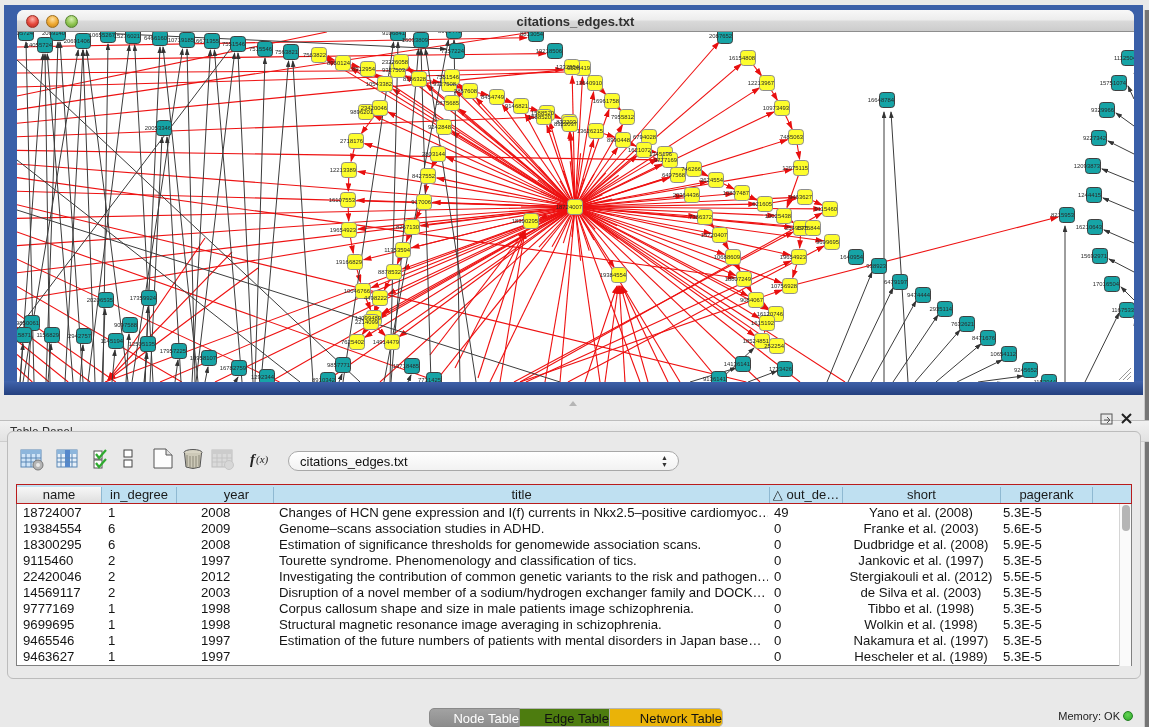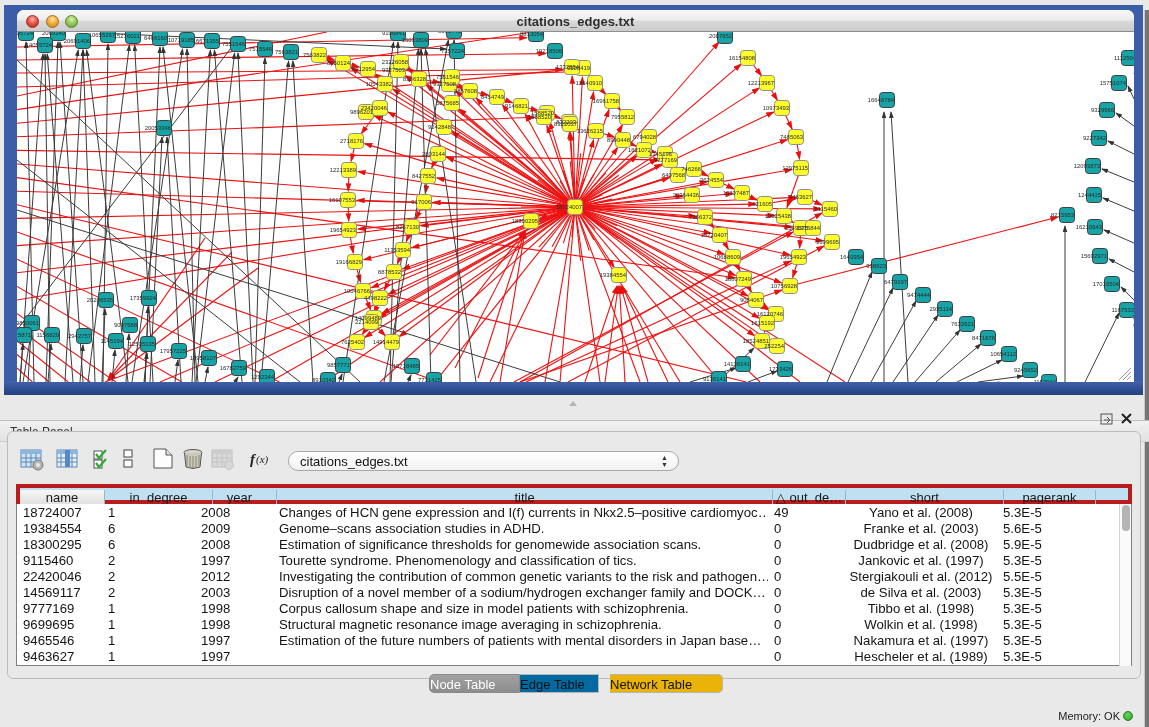--- a/index.html
+++ b/index.html
@@ -8,31 +8,31 @@
 #tbar{position:absolute;left:0;top:0;width:100%;height:22px;border-radius:7px 7px 0 0;background:linear-gradient(#f8f8f8,#ededed 45%,#d9d9d9 55%,#cccccc);border-bottom:1px solid #8e8e8e}
 #tbar .tl{position:absolute;top:14px;font-size:13px;font-weight:bold;color:#303030;left:0;width:100%;text-align:center;top:4px}
 .light{position:absolute;top:4.5px;width:13px;height:13px;border-radius:50%;}
 #l1{left:9px;background:radial-gradient(circle at 50% 30%,#ffb2aa,#e4473a 55%,#b03026);border:.5px solid #9d2c24}
 #l2{left:28.5px;background:radial-gradient(circle at 50% 30%,#ffe0a0,#eda72f 55%,#c07f1b);border:.5px solid #9c6d1d}
 #l3{left:48px;background:radial-gradient(circle at 50% 30%,#d6f0b2,#8fc450 55%,#5f9a33);border:.5px solid #55822f}
 #rightstrip{position:absolute;left:1144px;top:10px;width:5px;height:717px;background:#757575;border-left:1px solid #c9c9c9}
 #tpbar{position:absolute;left:0;top:420px;width:1149px;height:22px;background:linear-gradient(#f1f1f1,#e2e2e2);border-top:1px solid #bdbdbd;border-bottom:1px solid #cdcdcd}
 #tpbar span{position:absolute;left:10px;top:4px;font-size:12px;color:#333}
 #panel{position:absolute;left:7px;top:431px;width:1134px;height:248px;border:1px solid #bcbcbc;border-radius:6px;background:#e9e9e9}
-#thead{position:absolute;left:16px;top:484px;width:1116px;height:20px;background:#bfe0f1;border:4px solid #b91c1c;font-size:13px;color:#1a1a1a}
+#thead{position:absolute;left:16px;top:484px;width:1116px;height:20px;background:#bfe0f1;border:1px solid #b91c1c;font-size:13px;color:#1a1a1a}
 #thead span{position:absolute;top:2px;text-align:center;border-right:1px solid #8fb9d2;height:16px}
 #tbody{position:absolute;left:16px;top:504px;width:1116px;height:162px;background:#fff;border:1px solid #808080;border-top:none}
 .trow{position:absolute;left:16px;width:1103px;height:16px;font-size:13.2px;color:#141414;white-space:nowrap}
 .trow span{position:absolute;top:1px}
 .c0{left:7px}.c1{left:92px}.c2{left:185px}.c3{left:263px;width:489px;overflow:hidden}.c4{left:758px}.c5{left:826px;width:158px;text-align:center}.c6{left:987px}
 #vsb{position:absolute;left:1119px;top:504px;width:12px;height:162px;background:#fafafa;border-left:1px solid #d5d5d5}
 #vsb i{position:absolute;left:1.5px;top:1px;width:8px;height:26px;border-radius:5px;background:#b5b5b5;display:block}
-.tab{position:absolute;top:674px;height:19px;font-size:13px;line-height:19px;text-align:left}
+.tab{position:absolute;top:708px;height:19px;font-size:13px;line-height:19px;text-align:right}
 #tab1{left:429px;width:91px;background:linear-gradient(#a2a2a2,#8d8d8d);color:#fff;border:1px solid #8a8a8a;border-radius:5px 0 0 5px}
-#tab2{left:520px;width:79px;background:#0369a1;color:#111;border:1px solid #b5b5b5;border-left:none}
+#tab2{left:520px;width:90px;background:#4d7c0f;color:#111;border:1px solid #b5b5b5;border-left:none}
 #tab3{left:610px;width:113px;background:#eab308;color:#111;border:1px solid #b5b5b5;border-left:none;border-radius:0 5px 5px 0}
 #mem{position:absolute;top:710px;left:1040px;width:80px;text-align:right;font-size:11px;color:#222}
 #dot{position:absolute;left:1123px;top:711px;width:10px;height:10px;border-radius:50%;background:radial-gradient(circle at 45% 35%,#63d653,#2ea32a);border:1px solid #1f7f1f}
 #cbox{position:absolute;left:288px;top:451px;width:391px;height:20px;background:linear-gradient(#ffffff,#f2f2f2);border:1px solid #a8a8a8;border-radius:10px;font-size:13px;color:#111}
 #cbox b{font-weight:normal;position:absolute;left:11px;top:2px}
 #cbox .ar{position:absolute;right:10px;top:3px;font-size:7px;color:#333;line-height:6.5px}
 #divider{position:absolute;left:569px;top:401px;width:0;height:0;border-left:4.5px solid transparent;border-right:4.5px solid transparent;border-bottom:5px solid #b5b5b5}
 </style></head>
 <body>
 <div id="frame">
@@ -715,21 +715,21 @@
 
  <text x="236" y="17" font-family="Liberation Serif,serif" font-style="italic" font-weight="bold" font-size="15" fill="#222">f</text>
     <text x="242" y="16" font-family="Liberation Serif,serif" font-style="italic" font-size="11" fill="#222">(x)</text>
 </svg>
 <div id="cbox">
     <b>citations_edges.txt</b>
     <span class="ar">▲<br>▼</span>
   </div>
 <div id="thead">
  <span style="left:0;width:85px;background:linear-gradient(#f7f7f7,#dedede)">name</span>
- <span style="left:85px;width:108px">in_degree</span>
+ <span style="left:85px;width:75px">in_degree</span>
  <span style="left:183px;width:74px">year</span>
  <span style="left:257px;width:496px">title</span>
  <span style="left:753px;width:73px">△ out_de…</span>
  <span style="left:826px;width:158px">short</span>
  <span style="left:984px;width:92px">pagerank</span>
 </div>
 <div id="tbody"></div>
 <div class="trow" style="top:504px">
 <span class="c0">18724007</span>
     <span class="c1">1</span>
@@ -781,21 +781,21 @@
     <span class="c2">2003</span>
     <span class="c3">Disruption of a novel member of a sodium/hydrogen exchanger family and DOCK…</span>
     <span class="c4">0</span>
     <span class="c5">de Silva et al. (2003)</span>
     <span class="c6">5.3E-5</span>
   </div>
 <div class="trow" style="top:600px">
 <span class="c0">9777169</span>
     <span class="c1">1</span>
     <span class="c2">1998</span>
-    <span class="c3">Corpus callosum shape and size in model patients with schizophrenia.</span>
+    <span class="c3">Corpus callosum shape and size in male patients image schizophrenia.</span>
     <span class="c4">0</span>
     <span class="c5">Tibbo et al. (1998)</span>
     <span class="c6">5.3E-5</span>
   </div>
 <div class="trow" style="top:616px">
 <span class="c0">9699695</span>
     <span class="c1">1</span>
     <span class="c2">1998</span>
     <span class="c3">Structural magnetic resonance image averaging in schizophrenia.</span>
     <span class="c4">0</span>

